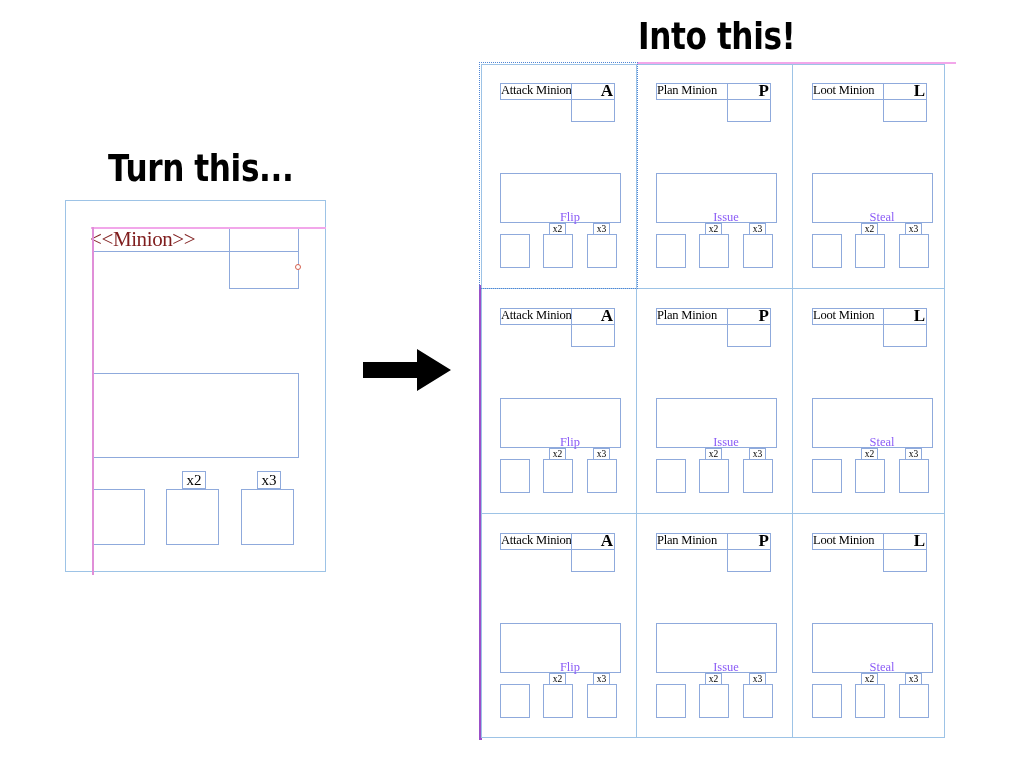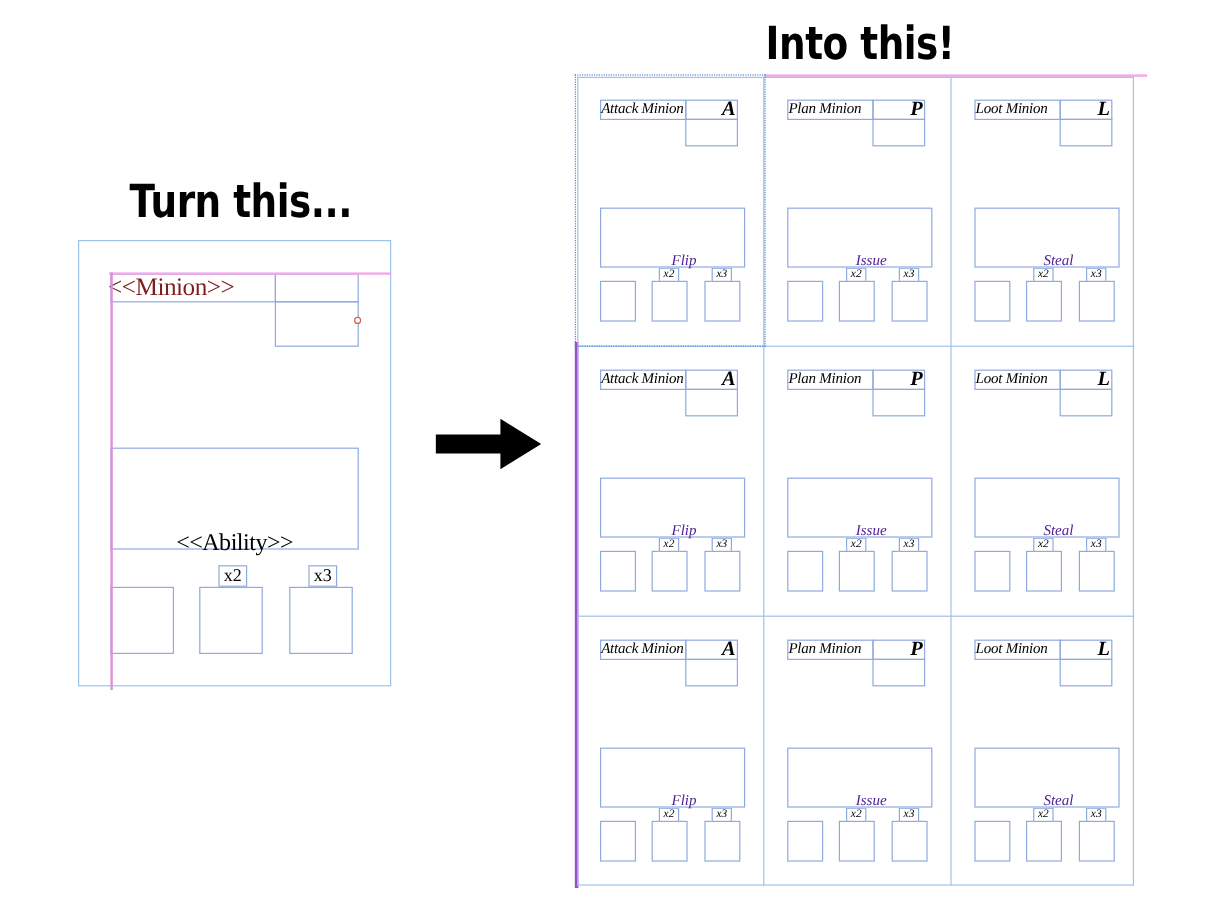--- a/index.html
+++ b/index.html
@@ -158,21 +158,21 @@
   #sheet-select {
     position: absolute;
     left: -2px; top: -2px;
     width: 159px; height: 227px;
     border: 1.4px dotted #4f86d6;
     pointer-events: none;
   }
 
   .card {
     position: absolute;
-    width: 155px; height: 224px; font-style: italic;
+    width: 155px; height: 224px;
   }
   .cbox { position: absolute; border: 1.1px solid #8faadc; background: transparent; }
 
   .c-name   { left: 19px; top: 19px; width: 72px; height: 17px; }
   .c-name-label {
     position: absolute;
     left: 20px; top: 18px;
     font-size: 12.5px; color: #000;
     line-height: 17px;
     white-space: nowrap;
@@ -191,21 +191,21 @@
     line-height: 19px;
   }
 
   .c-ability { left: 19px; top: 109px; width: 121px; height: 50px; }
   .c-ability-label {
     position: absolute;
     left: 19px; top: 146px;
     width: 116px;
     text-align: center;
     font-size: 12.5px;
-    color: #4c1d95;
+    color: #8b5cf6;
     line-height: 14px;
     white-space: nowrap;
     padding-left: 24px;
   }
 
   .c-slot1 { left: 19px; top: 170px; width: 30px; height: 34px; }
   .c-slot2 { left: 62px; top: 170px; width: 30px; height: 34px; }
   .c-slot3 { left: 106px; top: 170px; width: 30px; height: 34px; }
 
   .c-tag {
@@ -237,21 +237,20 @@
   <div id="left-card">
 
     <div class="lc-box" id="lc-name"></div>
     <div id="lc-name-label">&lt;&lt;Minion&gt;&gt;</div>
 
     <div class="lc-box" id="lc-cost-top"></div>
     <div class="lc-box" id="lc-cost-bot"></div>
     <div id="lc-handle"></div>
 
     <div class="lc-box" id="lc-ability"></div>
-    <div id="lc-ability-label">&lt;&lt;Ability&gt;&gt;</div>
 
     <div class="lc-box" id="lc-slot1"></div>
     <div class="lc-box" id="lc-slot2"></div>
     <div class="lc-box" id="lc-slot3"></div>
 
     <div class="mult-tag" id="lc-x2">x2</div>
     <div class="mult-tag" id="lc-x3">x3</div>
   </div>
 
   <div class="guide-h"></div>

